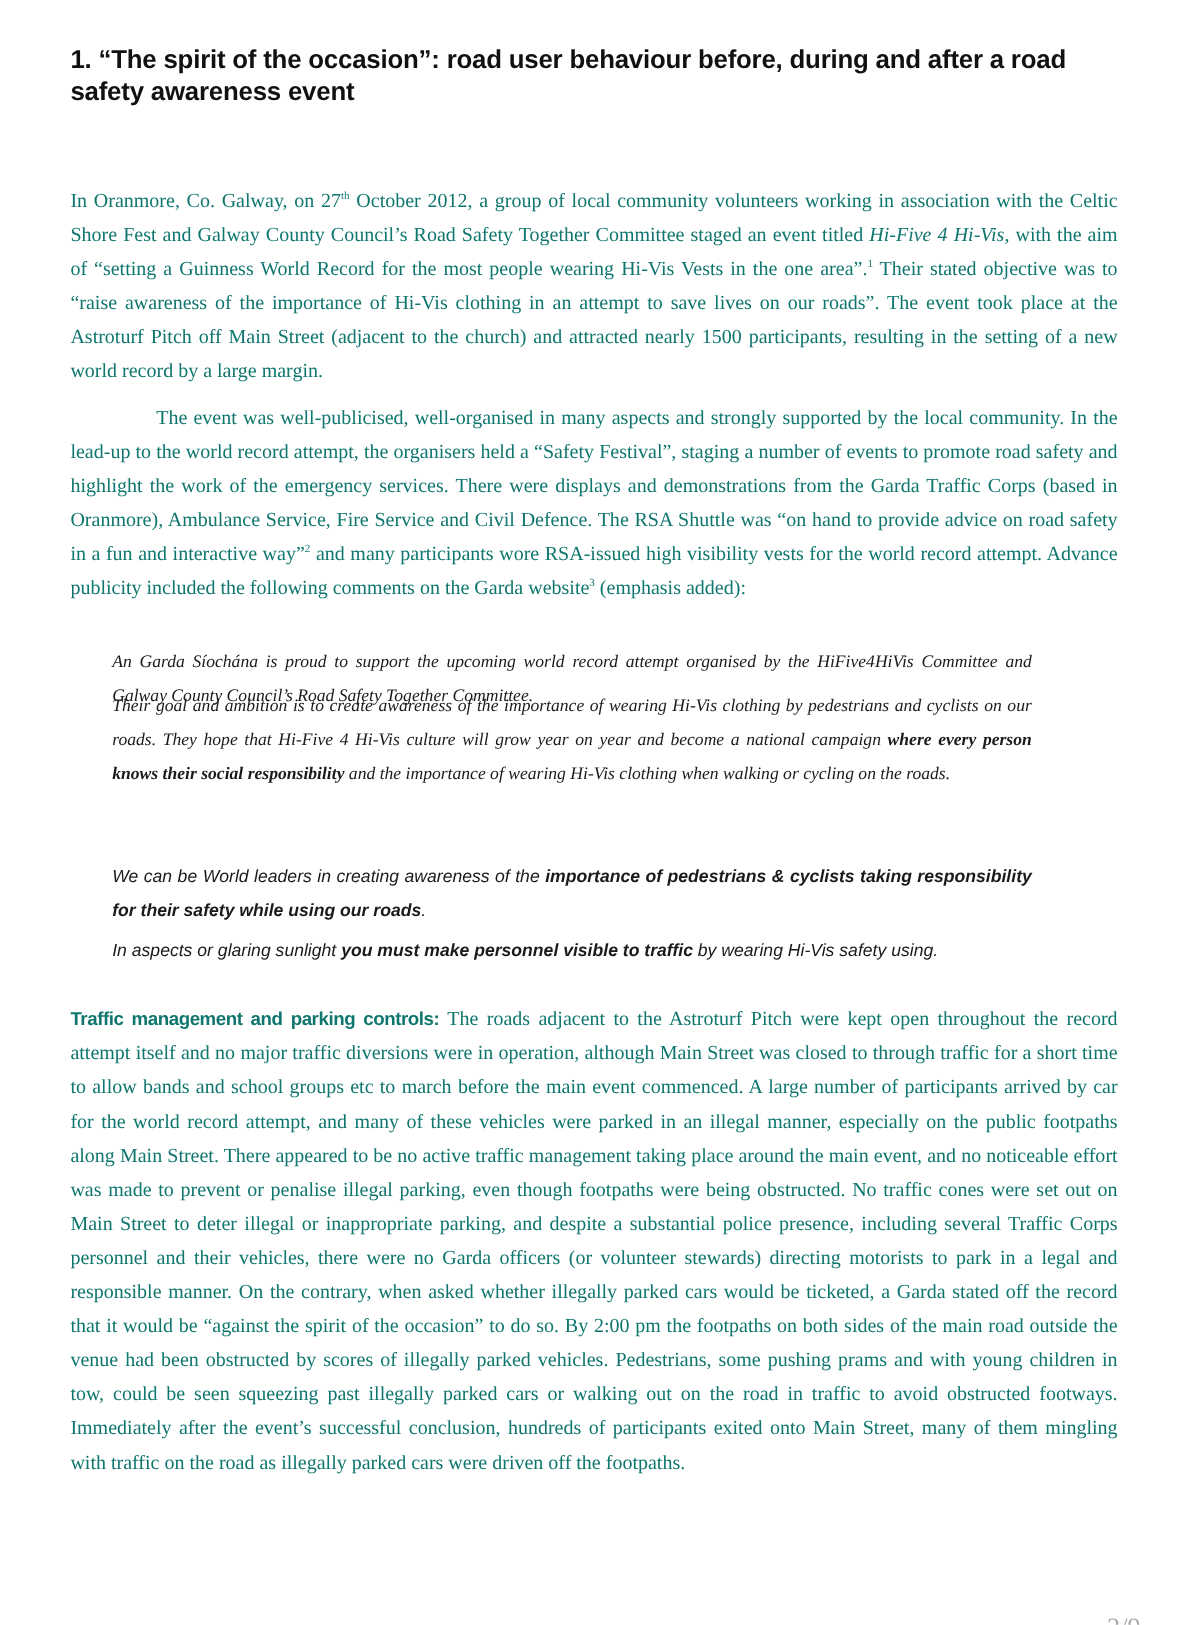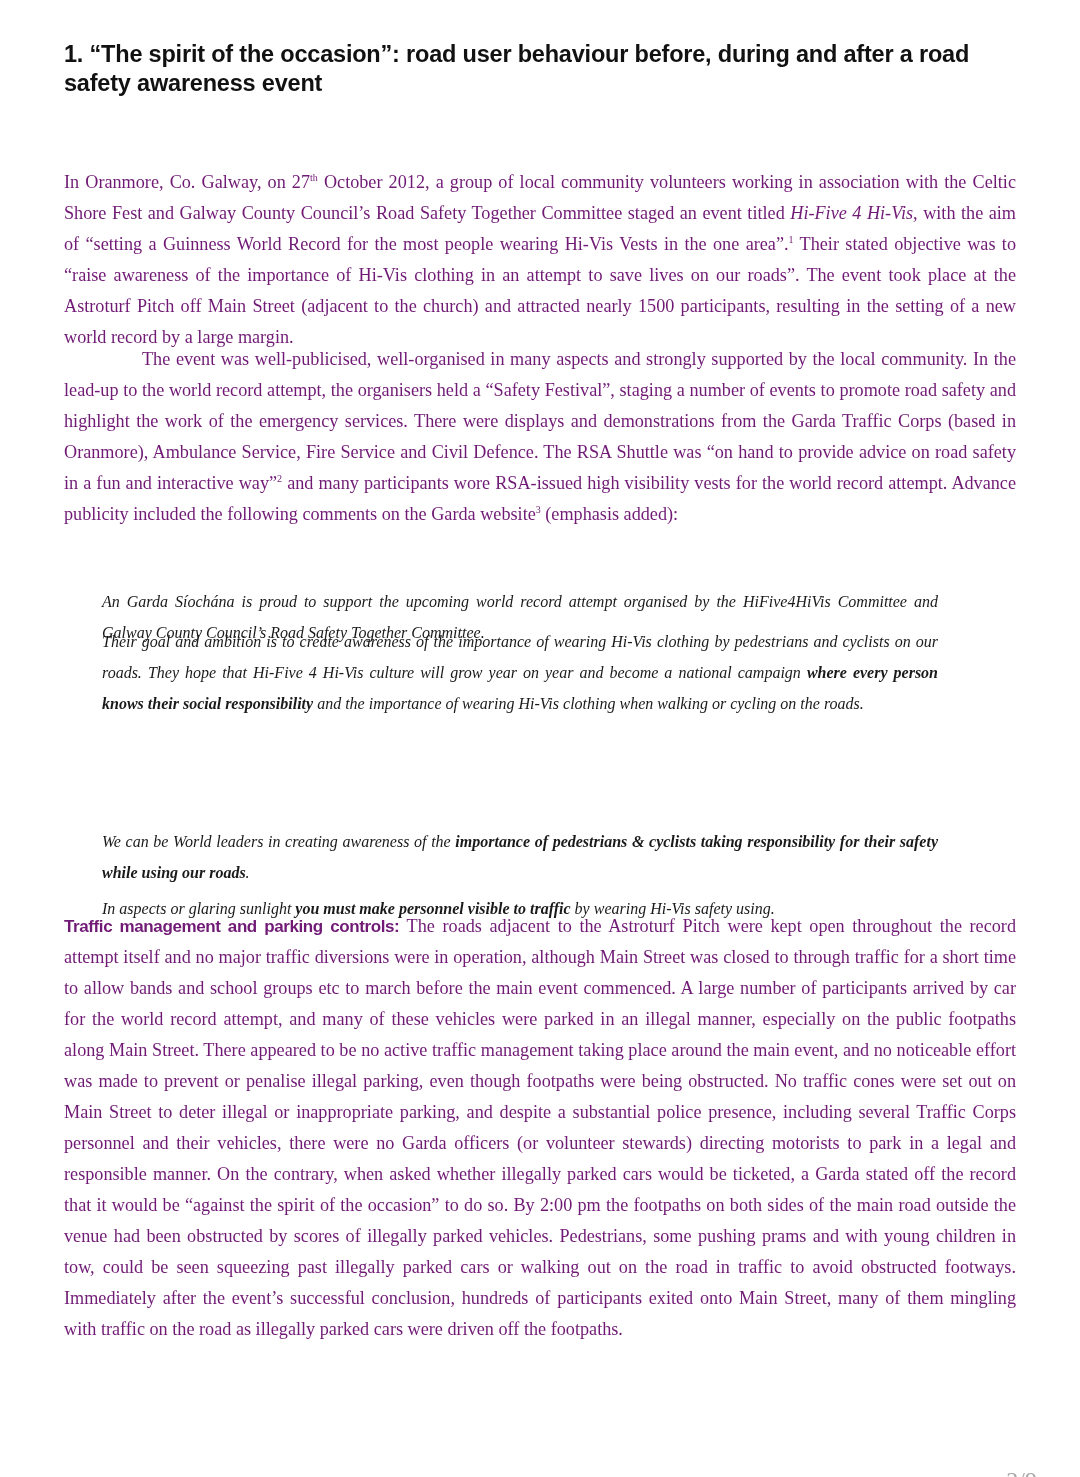--- a/index.html
+++ b/index.html
@@ -7,34 +7,34 @@
     .page { position: absolute; left: 0; top: 0; width: 1080px; height: 1368px; }
     .title {
       position: absolute; left: 64px; top: 40px; width: 960px;
       font-family: "Liberation Sans", sans-serif; font-weight: bold;
       font-size: 23.5px; line-height: 29px; color: #111; margin: 0;
       letter-spacing: -0.2px;
     }
     .body-text {
       position: absolute; left: 64px; width: 952px;
       font-family: "Liberation Serif", serif; font-size: 18.2px; line-height: 31px;
-      text-align: justify; margin: 0; color: #701a75;
+      text-align: justify; margin: 0; color: #0f766e;
     }
     .p1 { top: 167px; }
-    .p2 { top: 344px; text-indent: 78px; }
+    .p2 { top: 364px; text-indent: 78px; }
     .quote {
       position: absolute; left: 102px; width: 836px;
       font-family: "Liberation Serif", serif; font-style: italic;
       font-size: 16px; line-height: 31px; text-align: justify; margin: 0; color: #1a1a1a;
     }
     .q1 { top: 586px; }
     .q2 { top: 626px; }
     .q3 { top: 782px; }
     .q4 { top: 849px; }
-    .q4, .q3 { font-family: Liberation Serif, serif; margin-top: 44px; }
+    .q4, .q3 { font-family: Liberation Sans, sans-serif; }
     .p3 { top: 911px; }
     .inline-head {
       font-family: Liberation Sans, sans-serif; font-weight: bold; font-size: 17px;
       letter-spacing: -0.4px;
     }
     sup { font-size: 10px; line-height: 0; vertical-align: super; }
     em { font-style: italic; }
     b { font-weight: bold; }
     .page-number {
       position: absolute; right: 43px; top: 1438px;

